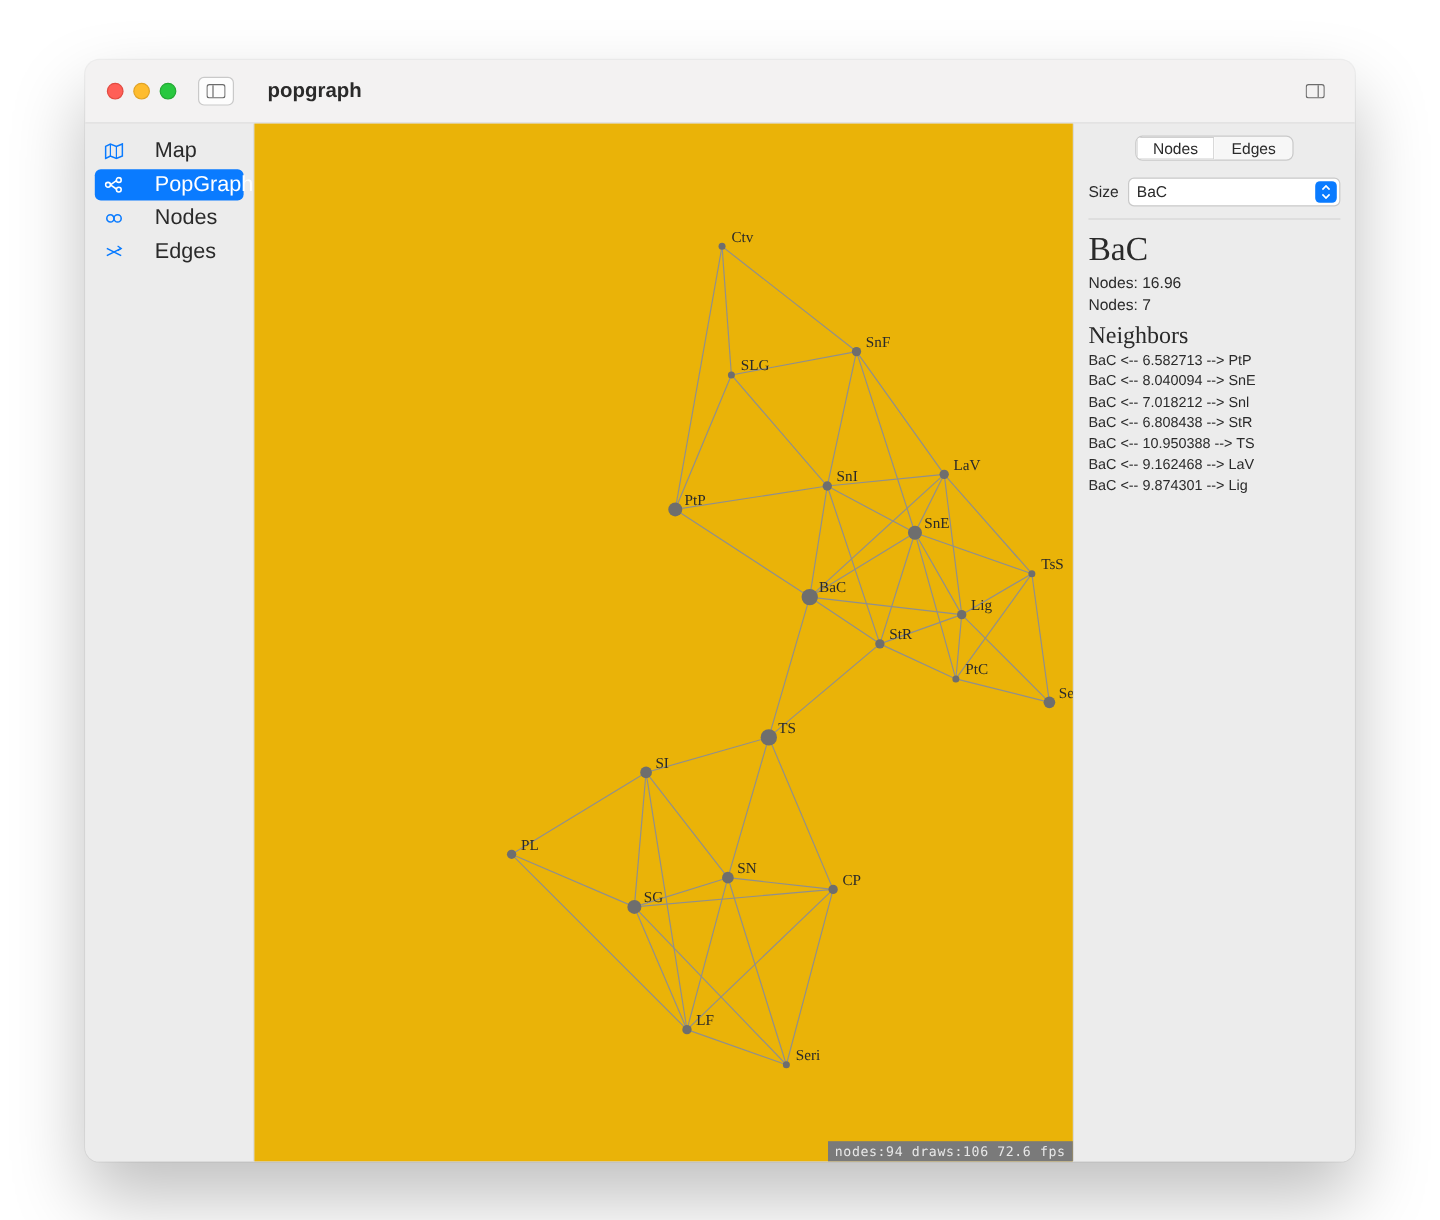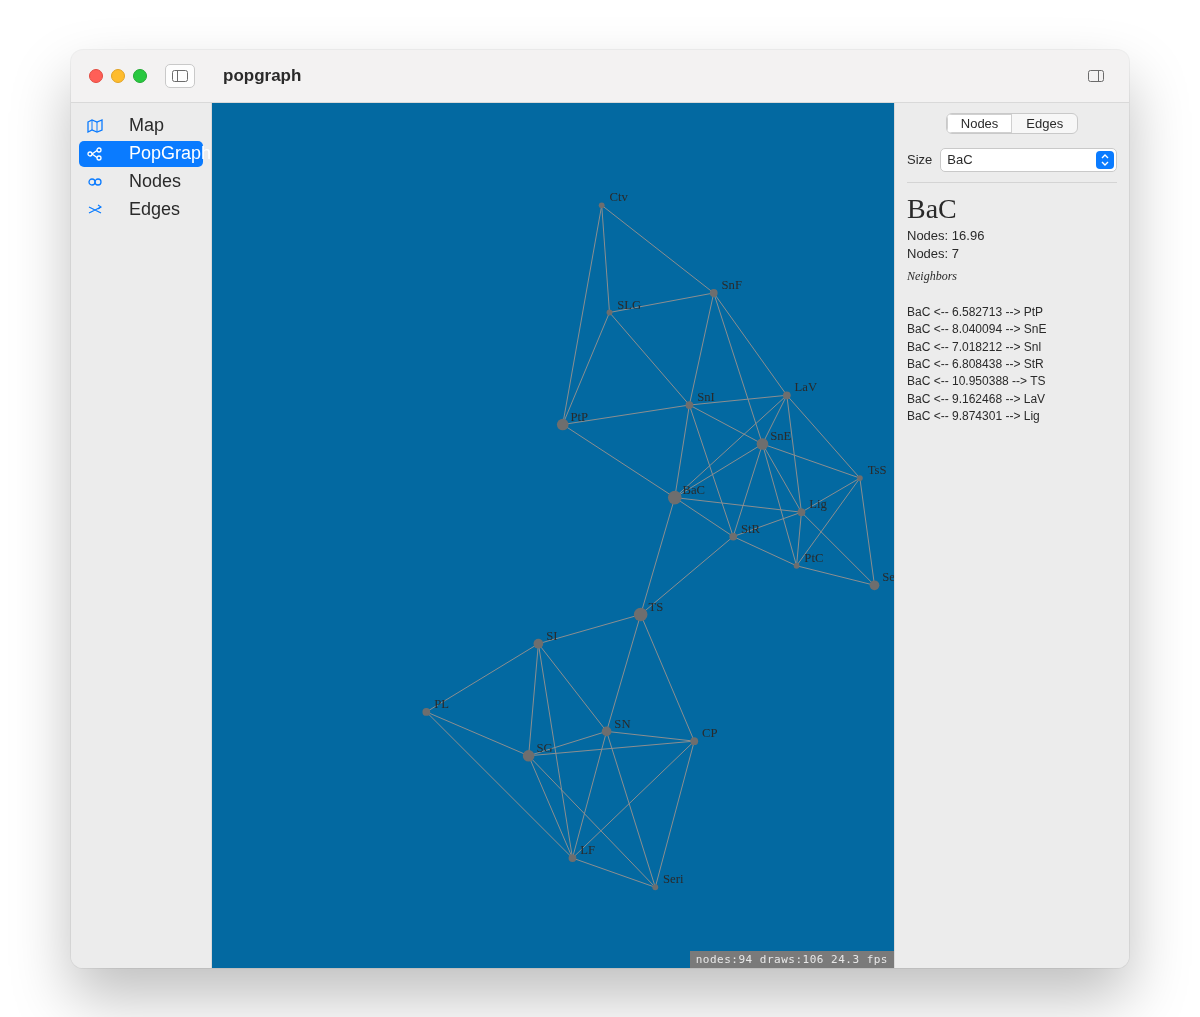--- a/index.html
+++ b/index.html
@@ -13,34 +13,34 @@
   .tl.green{background:#28c840;border:1px solid #23a934;}
   .toolbtn{width:28px;height:22px;border:1px solid #c9c9c9;border-radius:5px;background:#fdfdfd;display:flex;align-items:center;justify-content:center;margin-left:18px;}
   .toolbtn svg{display:block;}
   .apptitle{font-weight:600;font-size:17px;color:#2a2a2a;margin-left:28px;}
   .toolbtn.right{margin-left:auto;margin-right:18px;background:transparent;border-color:transparent;}
   .body{flex:1;display:flex;min-height:0;}
   .sidebar{width:140px;background:#ececec;border-right:1px solid #d9d9d9;padding-top:8px;}
   .side-item{height:26px;margin:2px 8px;border-radius:5px;display:flex;align-items:center;padding:0 8px;gap:26px;font-size:18px;color:#2a2a2a;cursor:default;}
   .side-item.active{background:#0a7bff;color:#fff;}
   .side-item .ico{width:16px;height:16px;display:flex;align-items:center;justify-content:center;}
-  .canvas-wrap{flex:1;position:relative;background:#0369a1;}
+  .canvas-wrap{flex:1;position:relative;background:#eab308;}
   .canvas-wrap svg{position:absolute;inset:0;}
   .debugbar{position:absolute;right:0;bottom:0;background:#7a7a7a;color:#e8e8e8;font-family:"Menlo","Consolas",monospace;font-size:11px;padding:2px 6px;letter-spacing:.5px;}
   .inspector{width:210px;border-left:1px solid #d9d9d9;background:#ececec;padding:10px 12px;font-size:13px;color:#2a2a2a;overflow:auto;}
   .seg{display:flex;border:1px solid #c9c9c9;border-radius:6px;overflow:hidden;width:fit-content;margin:0 auto 14px auto;background:#f7f7f7;}
   .seg>div{padding:2px 14px;font-size:13px;cursor:default;}
   .seg>div.on{background:#fff;box-shadow:inset 0 0 0 1px #d0d0d0;}
   .picker-row{display:flex;align-items:center;gap:8px;margin-bottom:10px;}
   .picker-row label{font-size:13px;}
   .select{flex:1;height:22px;border:1px solid #c9c9c9;border-radius:5px;background:#fff;display:flex;align-items:center;padding:0 6px;position:relative;font-size:13px;}
   .select .arrow{position:absolute;right:2px;top:2px;width:18px;height:18px;border-radius:4px;background:#0a7bff;display:flex;align-items:center;justify-content:center;}
   .hdr-big{font-size:28px;font-weight:400;margin:8px 0 2px 0;font-family:Georgia,serif;}
   .kv{font-size:13px;line-height:1.4;}
-  .subhdr{font-size:12px;margin-top:6px;margin-bottom:20px;font-family:Georgia,serif;font-style:italic;}
+  .subhdr{font-size:20px;margin-top:6px;margin-bottom:0;font-family:Georgia,serif;}
   .neigh{font-size:12px;line-height:1.45;white-space:nowrap;}
   .hr{border-top:1px solid #d4d4d4;margin:6px 0 10px 0;}
   .nodelabel{font-size:13px;fill:#2a2a2a;font-family:Georgia,"Times New Roman",serif;}
   .gn circle{fill:#6e6e6e;}
   .ge{stroke:#8f8f8f;stroke-width:1;}
 </style>
 </head>
 <body>
 <div class="stage">
 <div class="window">
@@ -245,21 +245,21 @@
             </g>
             <g class="gn">
               <circle cx="370" cy="775" r="4"></circle>
               <text x="378" y="771" class="nodelabel">LF</text>
             </g>
             <g class="gn">
               <circle cx="455" cy="805" r="3"></circle>
               <text x="463" y="801" class="nodelabel">Seri</text>
             </g>
           </svg>
-      <div class="debugbar">nodes:94 draws:106  24.3 fps</div>
+      <div class="debugbar">nodes:94 draws:106  72.6 fps</div>
     </div>
 
     <div class="inspector">
       <div class="seg">
         <div class="on">Nodes</div>
         <div>Edges</div>
       </div>
       <div class="picker-row">
         <label>Size</label>
         <div class="select">

